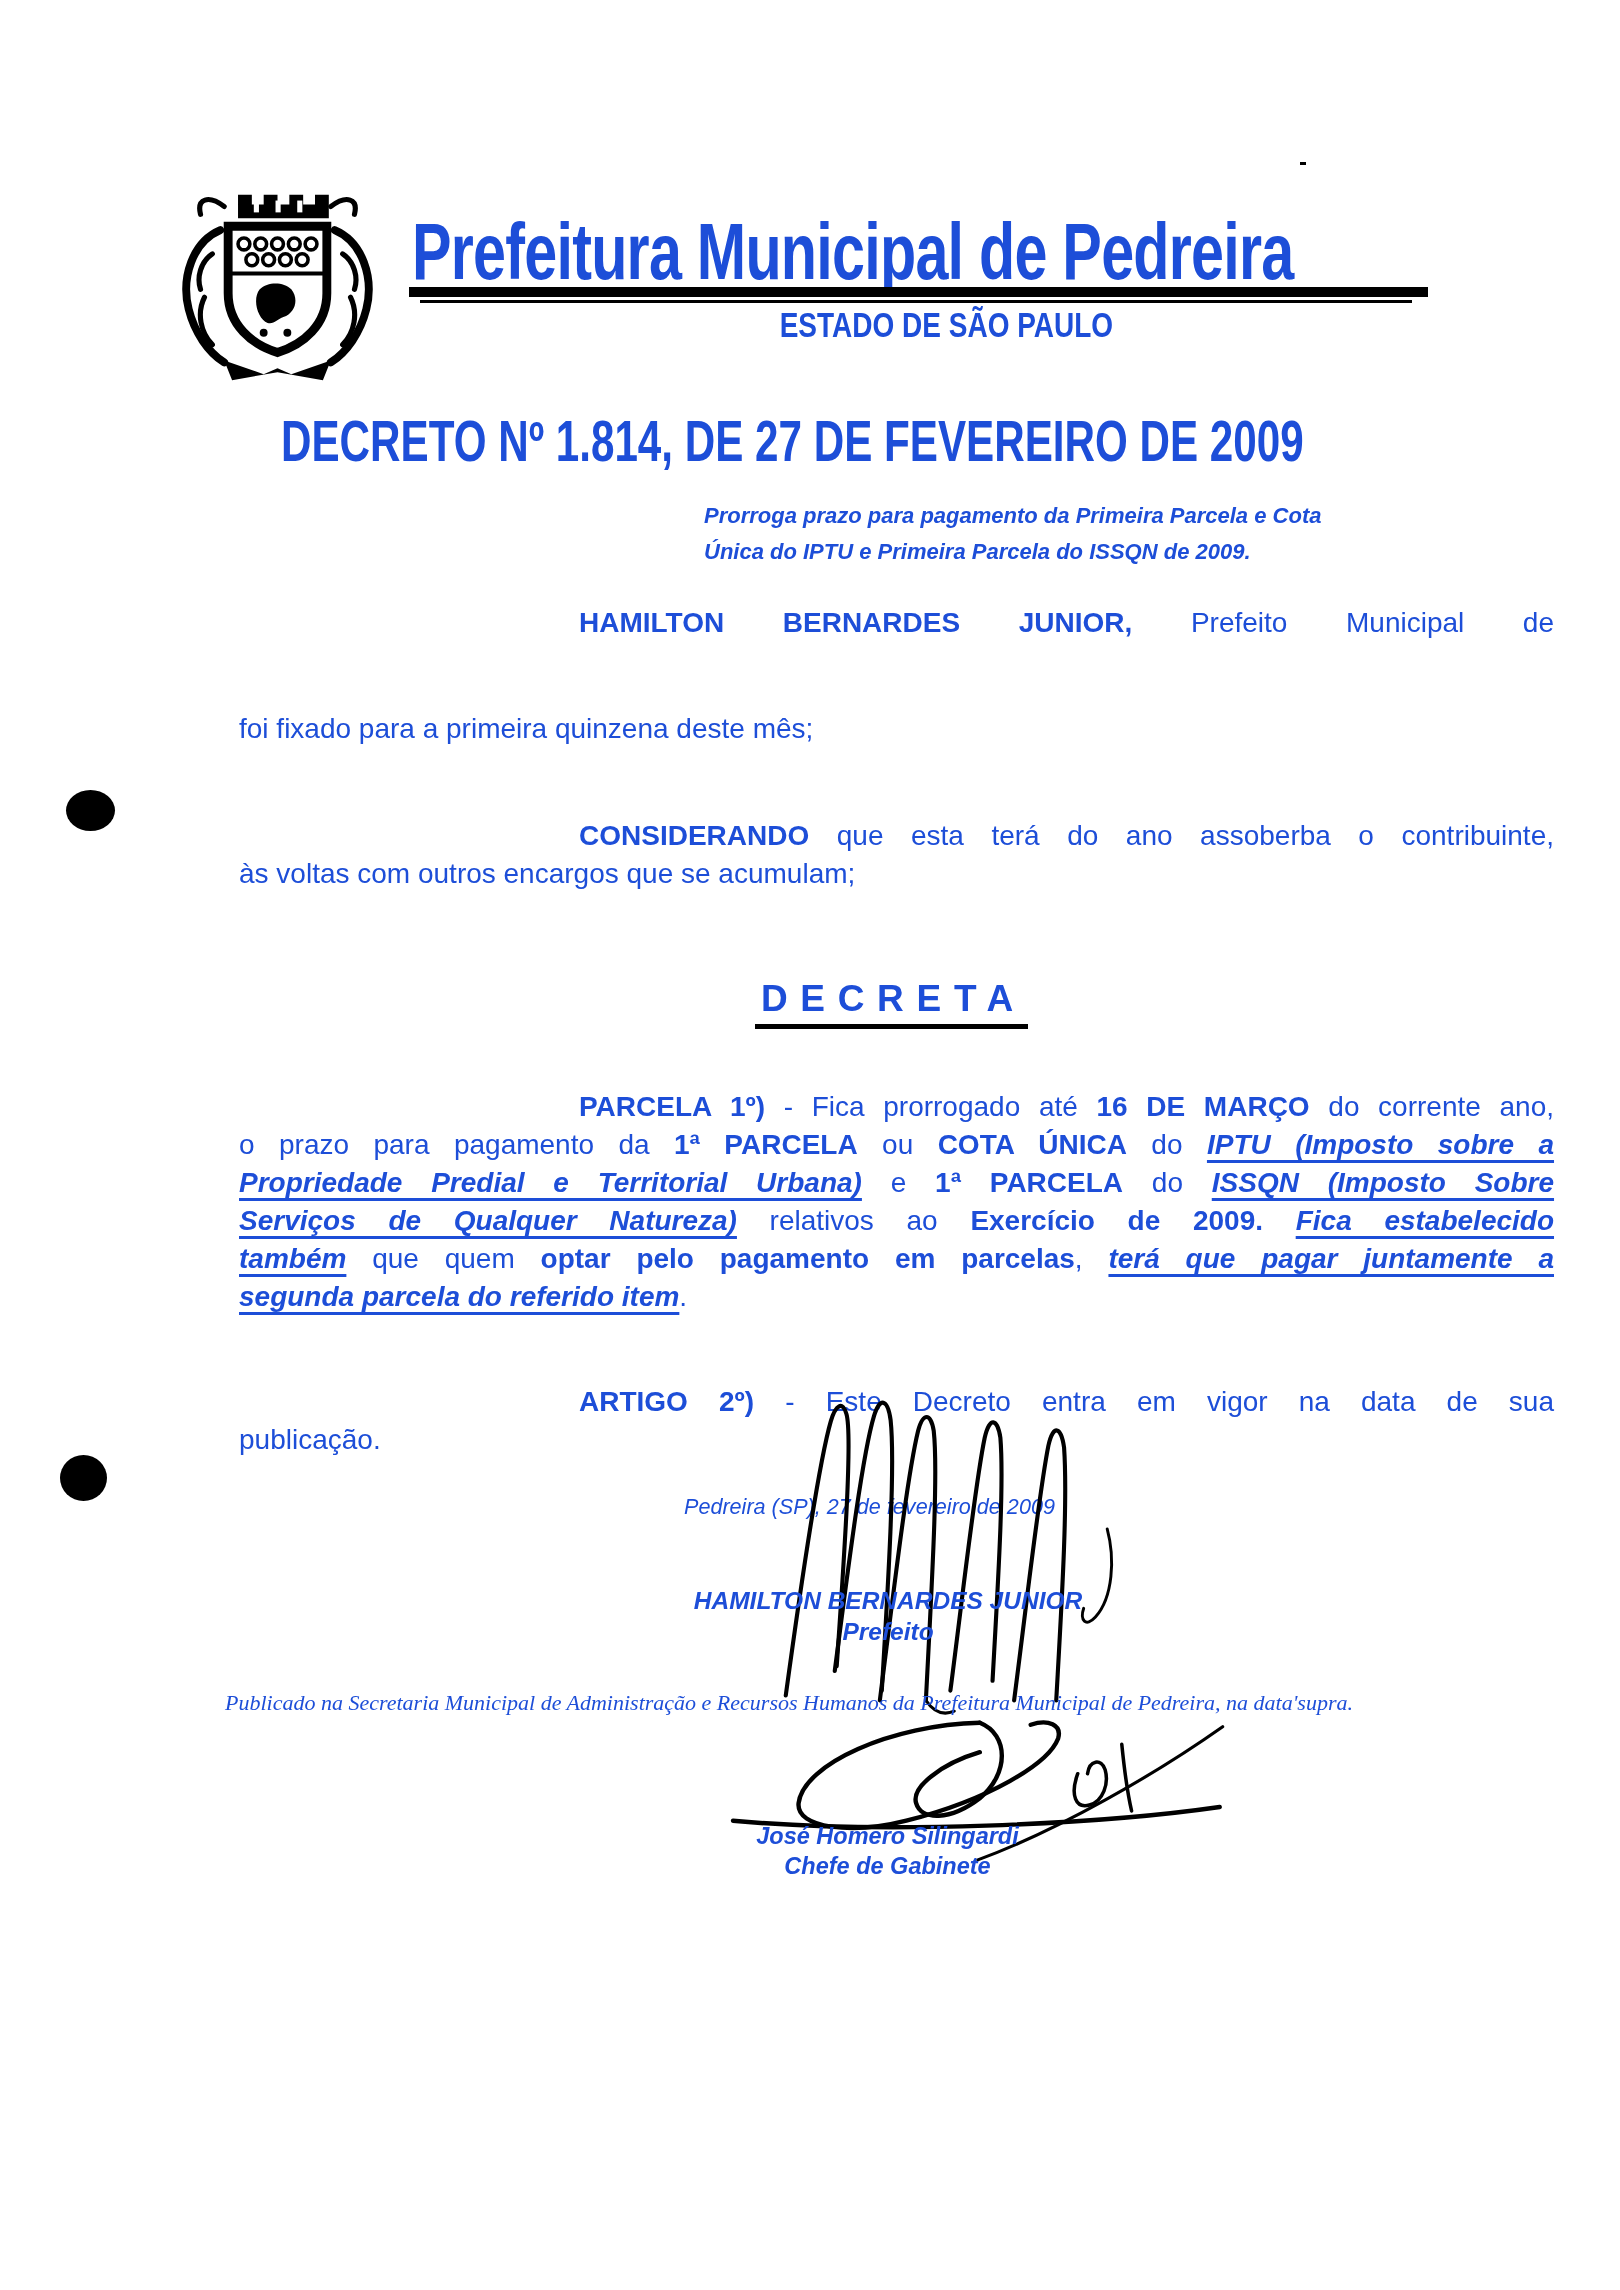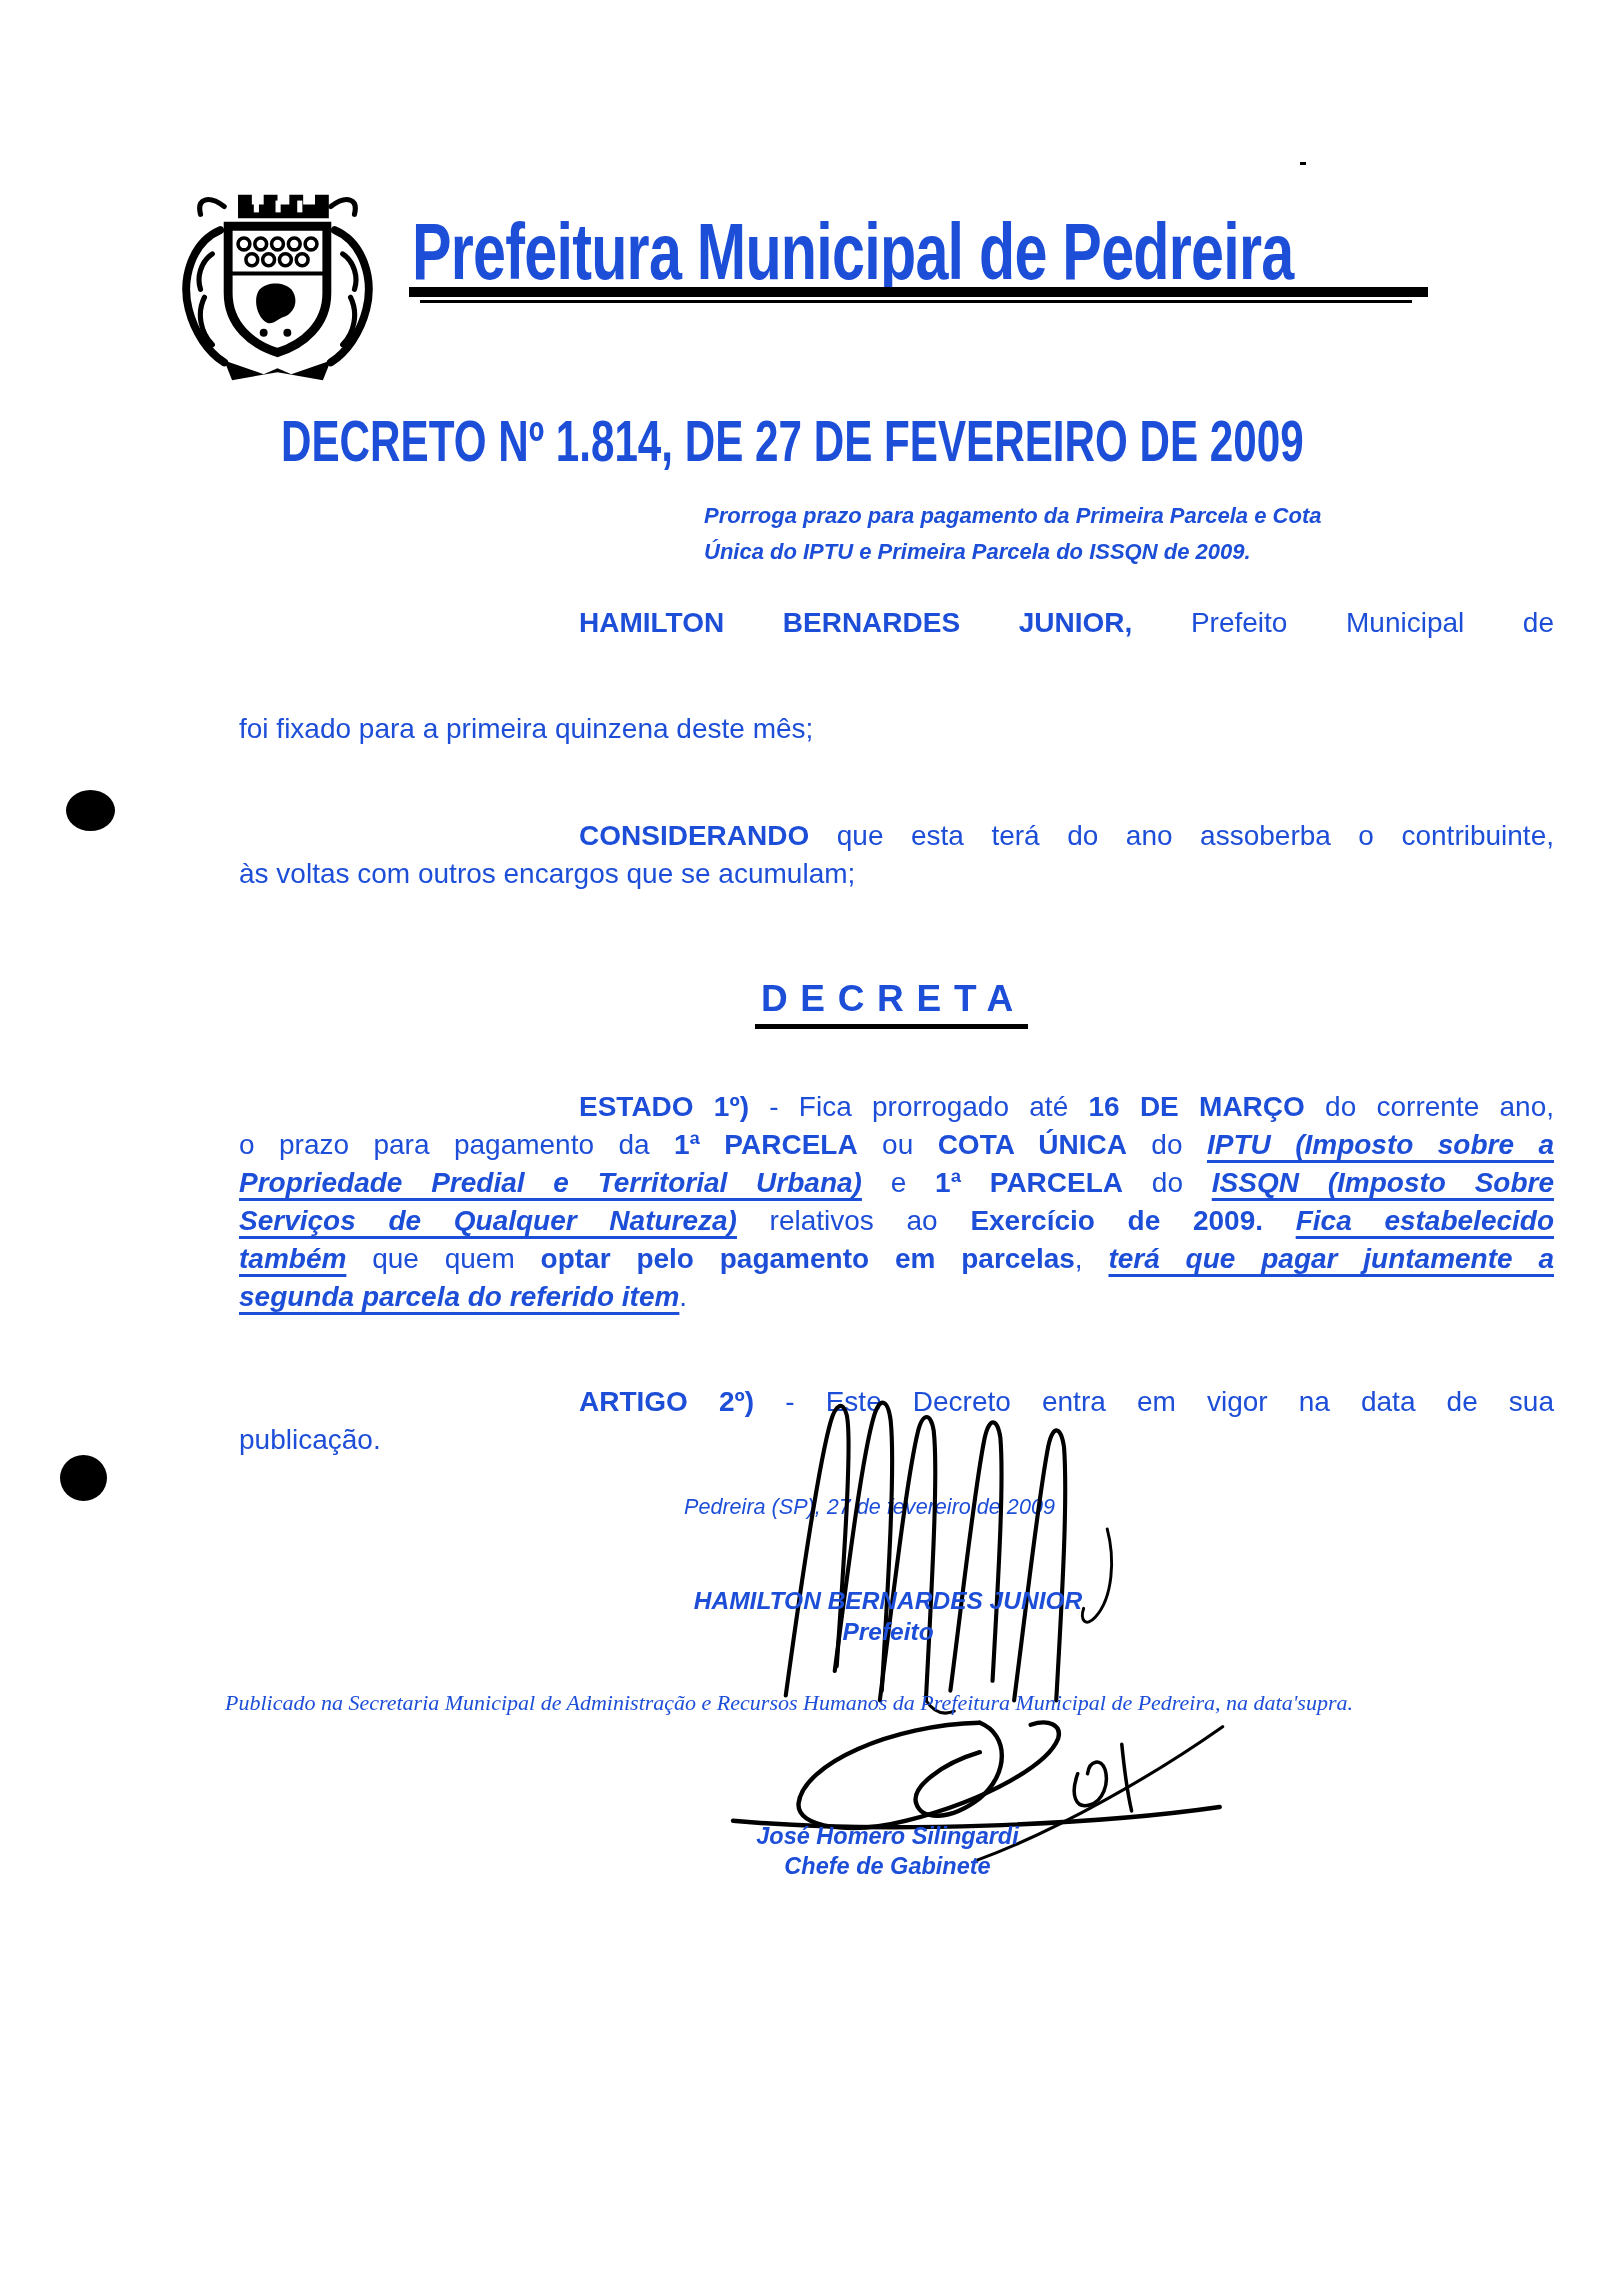--- a/index.html
+++ b/index.html
@@ -116,20 +116,23 @@
 
       <path fill="#000" stroke="none" d="M30 94 L50 101 L57 98 L64 101 L84 94 L80 104 L57 100 L34 104 Z"></path>
     </g>
   </svg>
 
   <div class="hdr-title">
     <span>Prefeitura Municipal de Pedreira</span>
   </div>
   <div class="hdr-rule"></div>
   <div class="hdr-rule2"></div>
+  <div class="hdr-sub">
+    <span>ESTADO DE SÃO PAULO</span>
+  </div>
 
   <div class="dec-title">
     <span>DECRETO Nº 1.814, DE 27 DE FEVEREIRO DE 2009</span>
   </div>
   <div class="dec-summary">
     <div>Prorroga prazo para pagamento da Primeira Parcela e Cota</div>
     <div>Única do IPTU e Primeira Parcela do ISSQN de 2009.</div>
   </div>
 
   <div class="body-par" style="top:604px;">
@@ -139,21 +142,21 @@
       <div class="rl last"><span>foi fixado para a primeira quinzena deste mês;</span></div>
     </div>
   <div class="body-par" style="top:817px;">
       <div class="rl indent"><span class="run-b">CONSIDERANDO</span><span> que esta terá do ano assoberba o contribuinte,</span></div>
       <div class="rl last"><span>às voltas com outros encargos que se acumulam;</span></div>
     </div>
 
   <div class="decreta">DECRETA</div>
 
   <div class="body-par" style="top:1088px;">
-      <div class="rl indent"><span class="run-b">ESTADO 1º)</span><span> - Fica prorrogado até </span><span class="run-b">16 DE MARÇO</span><span> do corrente ano,</span></div>
+      <div class="rl indent"><span class="run-b">PARCELA 1º)</span><span> - Fica prorrogado até </span><span class="run-b">16 DE MARÇO</span><span> do corrente ano,</span></div>
       <div class="rl"><span>o prazo para pagamento da </span><span class="run-b">1ª PARCELA</span><span> ou </span><span class="run-b">COTA ÚNICA</span><span> do </span><span class="run-biu">IPTU (Imposto sobre a</span></div>
       <div class="rl"><span class="run-biu">Propriedade Predial e Territorial Urbana)</span><span> e </span><span class="run-b">1ª PARCELA</span><span> do </span><span class="run-biu">ISSQN (Imposto Sobre</span></div>
       <div class="rl"><span class="run-biu">Serviços de Qualquer Natureza)</span><span> relativos ao </span><span class="run-b">Exercício de 2009.</span><span> </span><span class="run-biu">Fica estabelecido</span></div>
       <div class="rl"><span class="run-biu">também</span><span> que quem </span><span class="run-b">optar pelo pagamento em parcelas</span><span>, </span><span class="run-biu">terá que pagar juntamente a</span></div>
       <div class="rl last"><span class="run-biu">segunda parcela do referido item</span><span>.</span></div>
     </div>
   <div class="body-par" style="top:1383px;">
       <div class="rl indent"><span class="run-b">ARTIGO 2º)</span><span> - Este Decreto entra em vigor na data de sua</span></div>
       <div class="rl last"><span>publicação.</span></div>
     </div>

